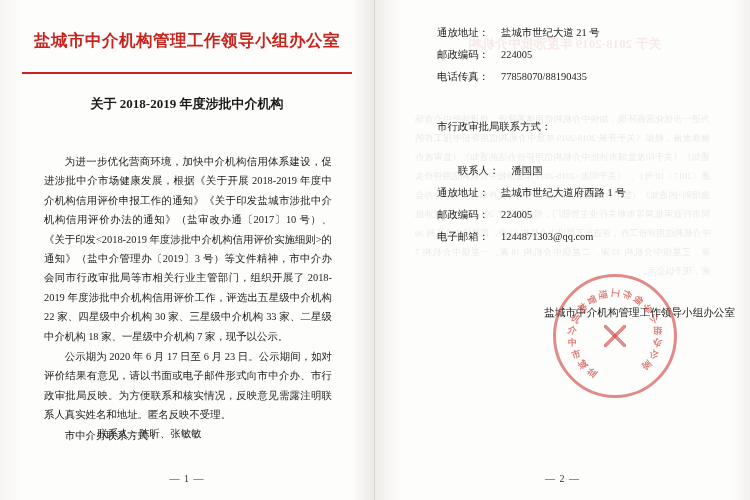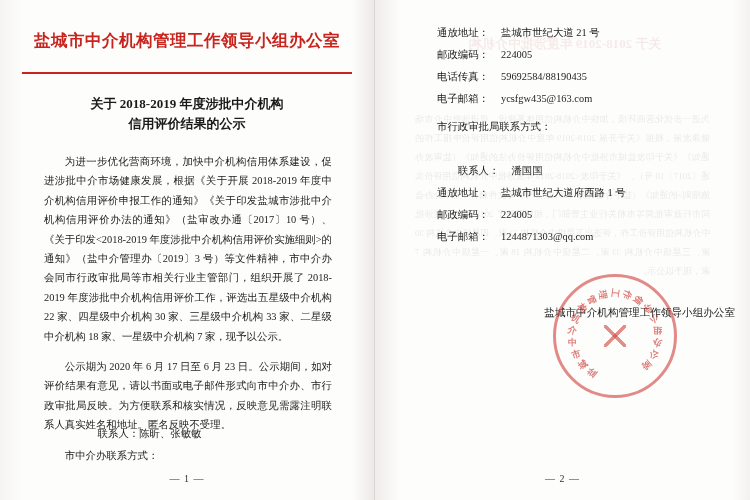--- a/index.html
+++ b/index.html
@@ -81,21 +81,21 @@
     line-height: 19.4px;
     color: #1c1c1c;
     text-align: justify;
     text-justify: inter-ideograph;
   }
   .body-text p {
     margin: 0 0 0 0;
     text-indent: 2em;
   }
   .body-text p + p {
-    margin-top: 11px;
+    margin-top: 1px;
   }
   .contact-block {
     position: absolute;
     top: 424px;
     left: 56px;
     width: 288px;
     font-size: 10.4px;
     line-height: 19px;
     color: #1c1c1c;
   }
@@ -231,21 +231,20 @@
 <div class="doc">
 
   <div class="page page-left">
 
     <div class="masthead">盐城市中介机构管理工作领导小组办公室</div>
 
     <div class="masthead-rule"></div>
 
     <div class="doc-title">
       <div>关于 2018-2019 年度涉批中介机构</div>
-      <div>信用评价结果的公示</div>
     </div>
 
     <div class="body-text">
       <p>为进一步优化营商环境，加快中介机构信用体系建设，促进涉批中介市场健康发展，根据《关于开展 2018-2019 年度中介机构信用评价申报工作的通知》《关于印发盐城市涉批中介机构信用评价办法的通知》（盐审改办通〔2017〕10 号）、《关于印发&lt;2018-2019 年度涉批中介机构信用评价实施细则&gt;的通知》（盐中介管理办〔2019〕3 号）等文件精神，市中介办会同市行政审批局等市相关行业主管部门，组织开展了 2018-2019 年度涉批中介机构信用评价工作，评选出五星级中介机构 22 家、四星级中介机构 30 家、三星级中介机构 33 家、二星级中介机构 18 家、一星级中介机构 7 家，现予以公示。</p>
       <p>公示期为 2020 年 6 月 17 日至 6 月 23 日。公示期间，如对评价结果有意见，请以书面或电子邮件形式向市中介办、市行政审批局反映。为方便联系和核实情况，反映意见需露注明联系人真实姓名和地址。匿名反映不受理。</p>
       <p>市中介办联系方式：</p>
     </div>
 
     <div class="contact-block">
       <div class="l2">联系人：陈昕、张敏敏</div>
@@ -262,24 +261,21 @@
     </div>
 
     <div class="r-block r-top">
       <div class="r-row">
         <span class="lbl">通放地址：</span><span>盐城市世纪大道 21 号</span>
       </div>
       <div class="r-row">
         <span class="lbl">邮政编码：</span><span>224005</span>
       </div>
       <div class="r-row">
-        <span class="lbl">电话传真：</span><span>59692584/88190435</span>
-      </div>
-      <div class="r-row">
-        <span class="lbl">电子邮箱：</span><span>ycsfgw435@163.com</span>
+        <span class="lbl">电话传真：</span><span>77858070/88190435</span>
       </div>
     </div>
 
     <div class="r-block r-mid-head">市行政审批局联系方式：</div>
 
     <div class="r-block r-mid">
       <div class="r-row r-indent">
         <span class="lbl">联系人：</span><span>潘国国</span>
       </div>
       <div class="r-row">

